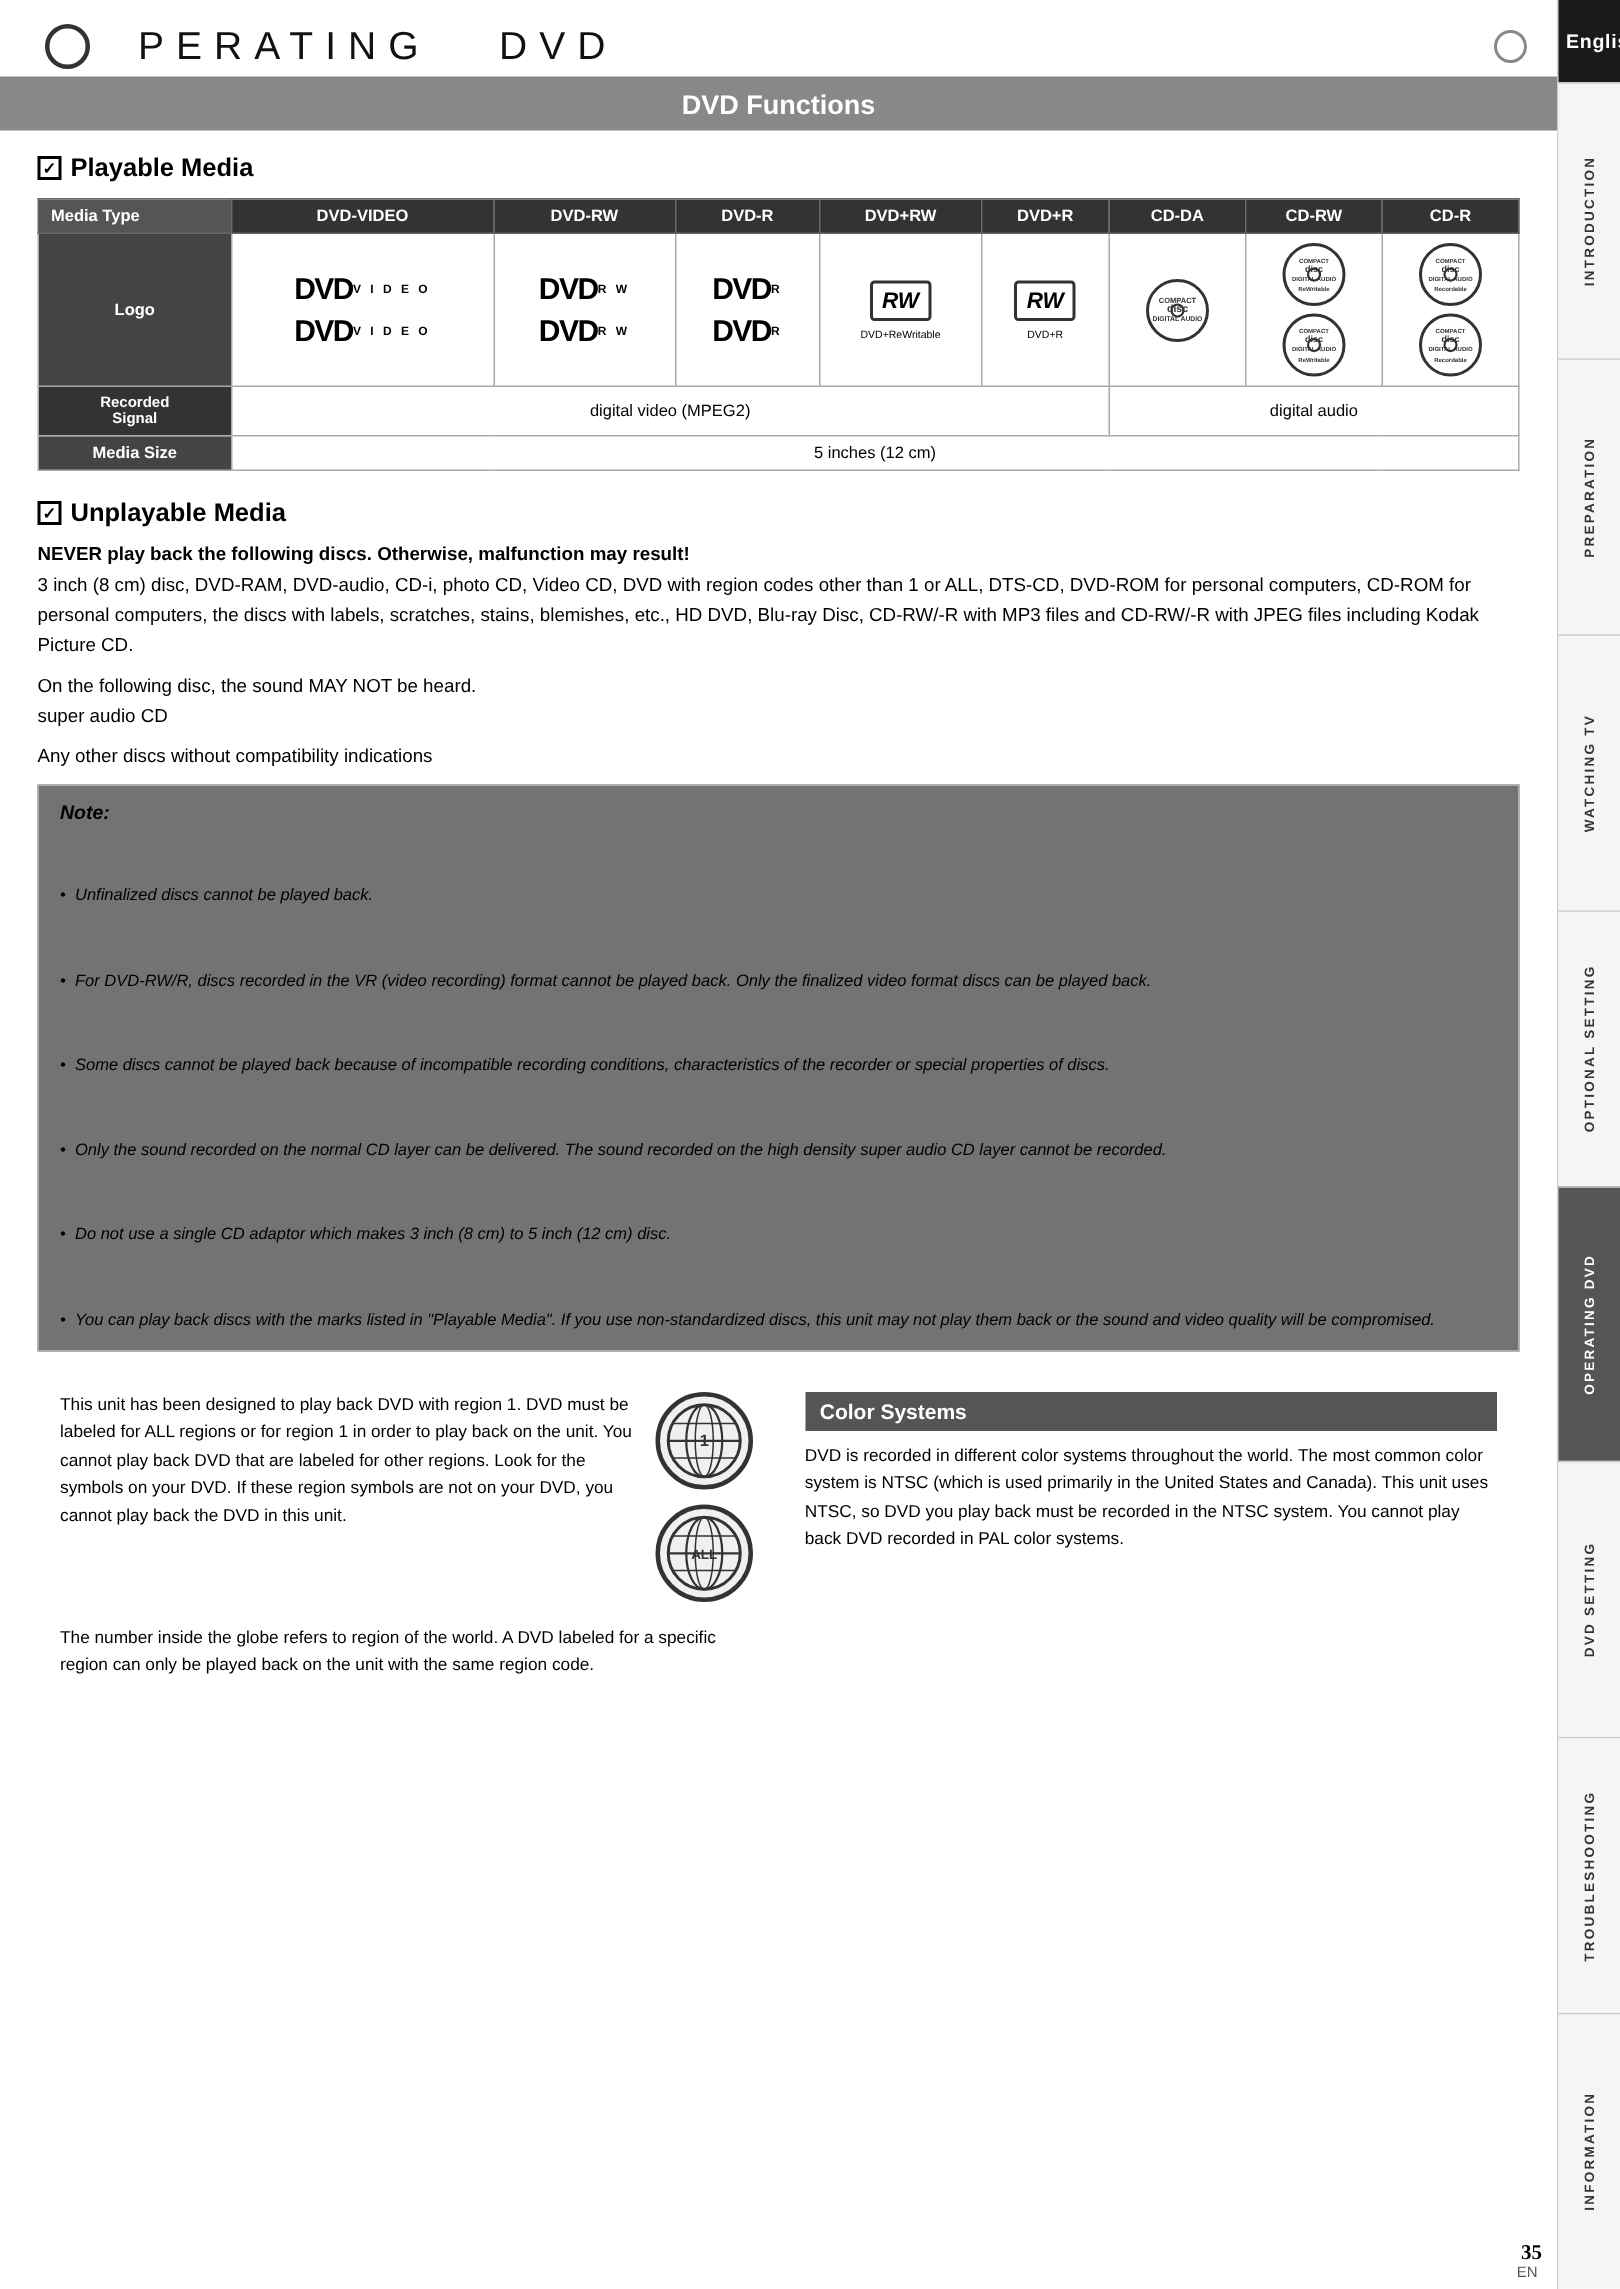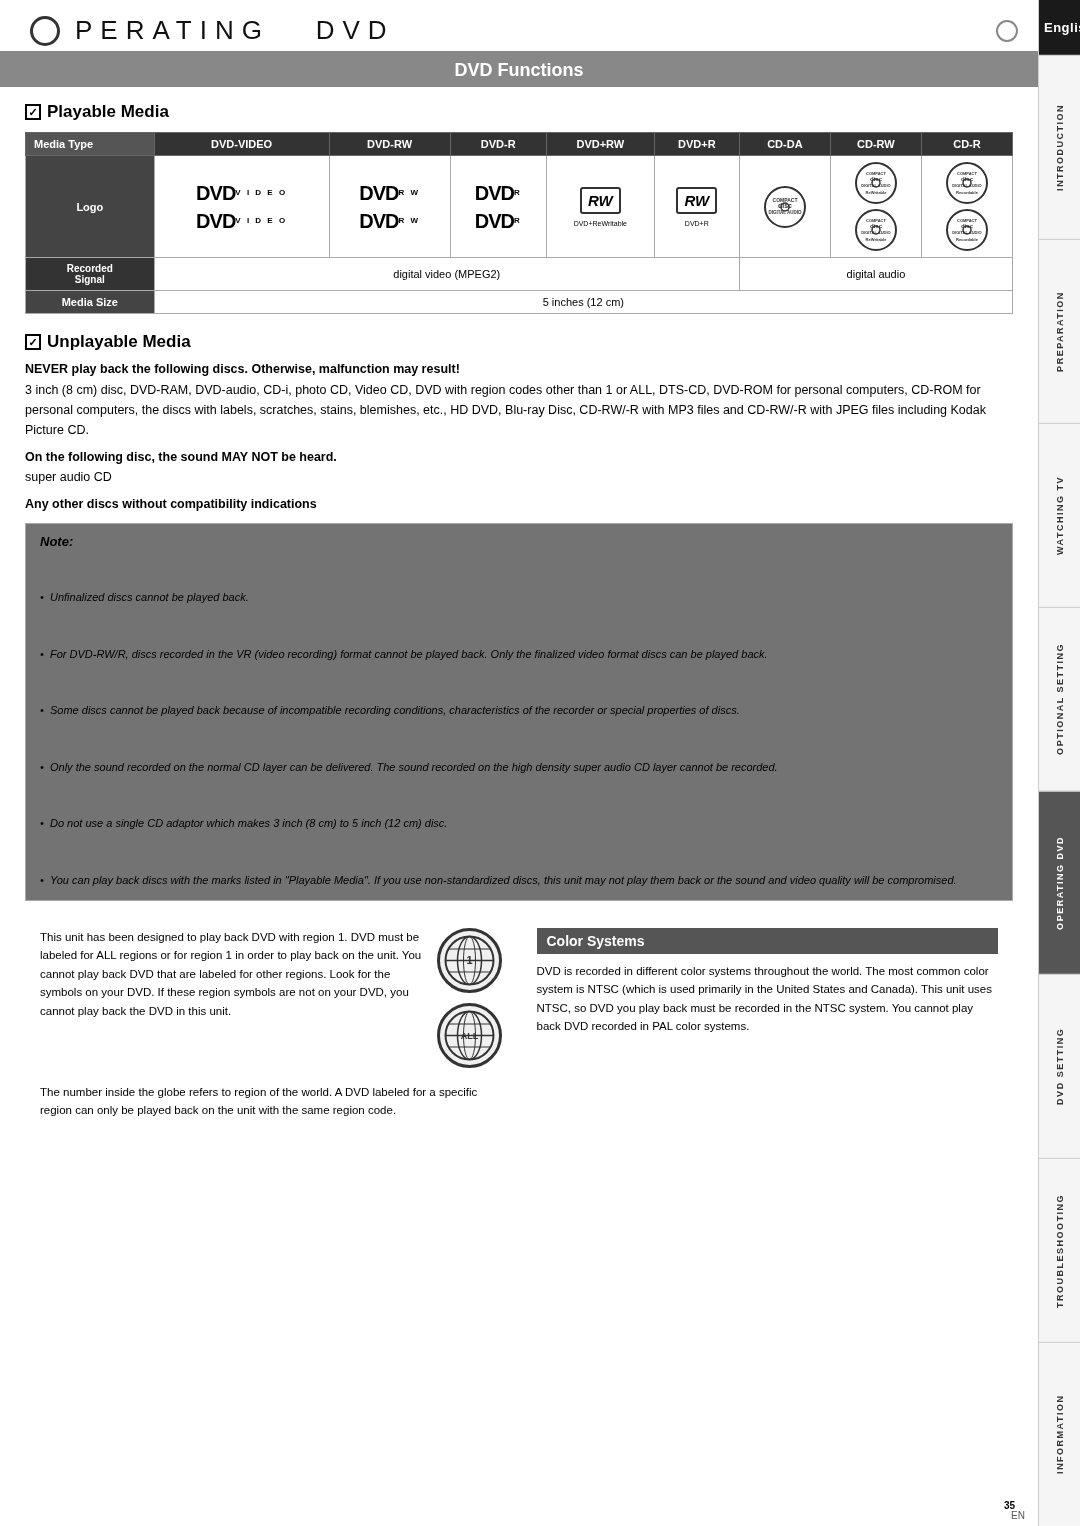--- a/index.html
+++ b/index.html
@@ -67,21 +67,21 @@
       margin-right: 42px;
       padding: 0;
     }
 
     
     .page-header {
       padding: 15px 20px 5px 30px;
       border-bottom: 3px solid #888;
       display: flex;
       align-items: center;
-      gap: 15px;
+      gap: 32px;
       justify-content: flex-end;
     }
     .header-circle {
       width: 30px;
       height: 30px;
       border: 3px solid #333;
       border-radius: 50%;
       display: inline-block;
       flex-shrink: 0;
     }
@@ -218,21 +218,21 @@
       font-size: 12.5px;
       line-height: 1.6;
       margin-bottom: 10px;
     }
     .unplayable-bold {
       font-weight: bold;
       font-size: 12.5px;
       margin-bottom: 4px;
     }
     .unplayable-subhead {
-      font-weight: bold;
+      font-weight: normal;
       font-size: 12.5px;
       margin-top: 10px;
       margin-bottom: 3px;
     }
 
     
     .note-box {
       border: 1px solid #aaa;
       padding: 10px 14px;
       margin: 12px 0;
@@ -322,23 +322,24 @@
       font-weight: bold;
       color: #333;
       background: #f0f0f0;
       margin-top: 5px;
     }
 
     
     .page-number {
       position: absolute;
       bottom: 15px;
-      right: 65px;
-      font-size: 10px;
-      font-weight: bold;
+      right: 52px;
+      font-size: 14px;
+      font-weight: bold;
+      font-family: Liberation Serif, serif;
     }
     .page-en {
       font-size: 10px;
       text-align: right;
       position: absolute;
       bottom: 5px;
       right: 55px;
       color: #555;
     }
 

